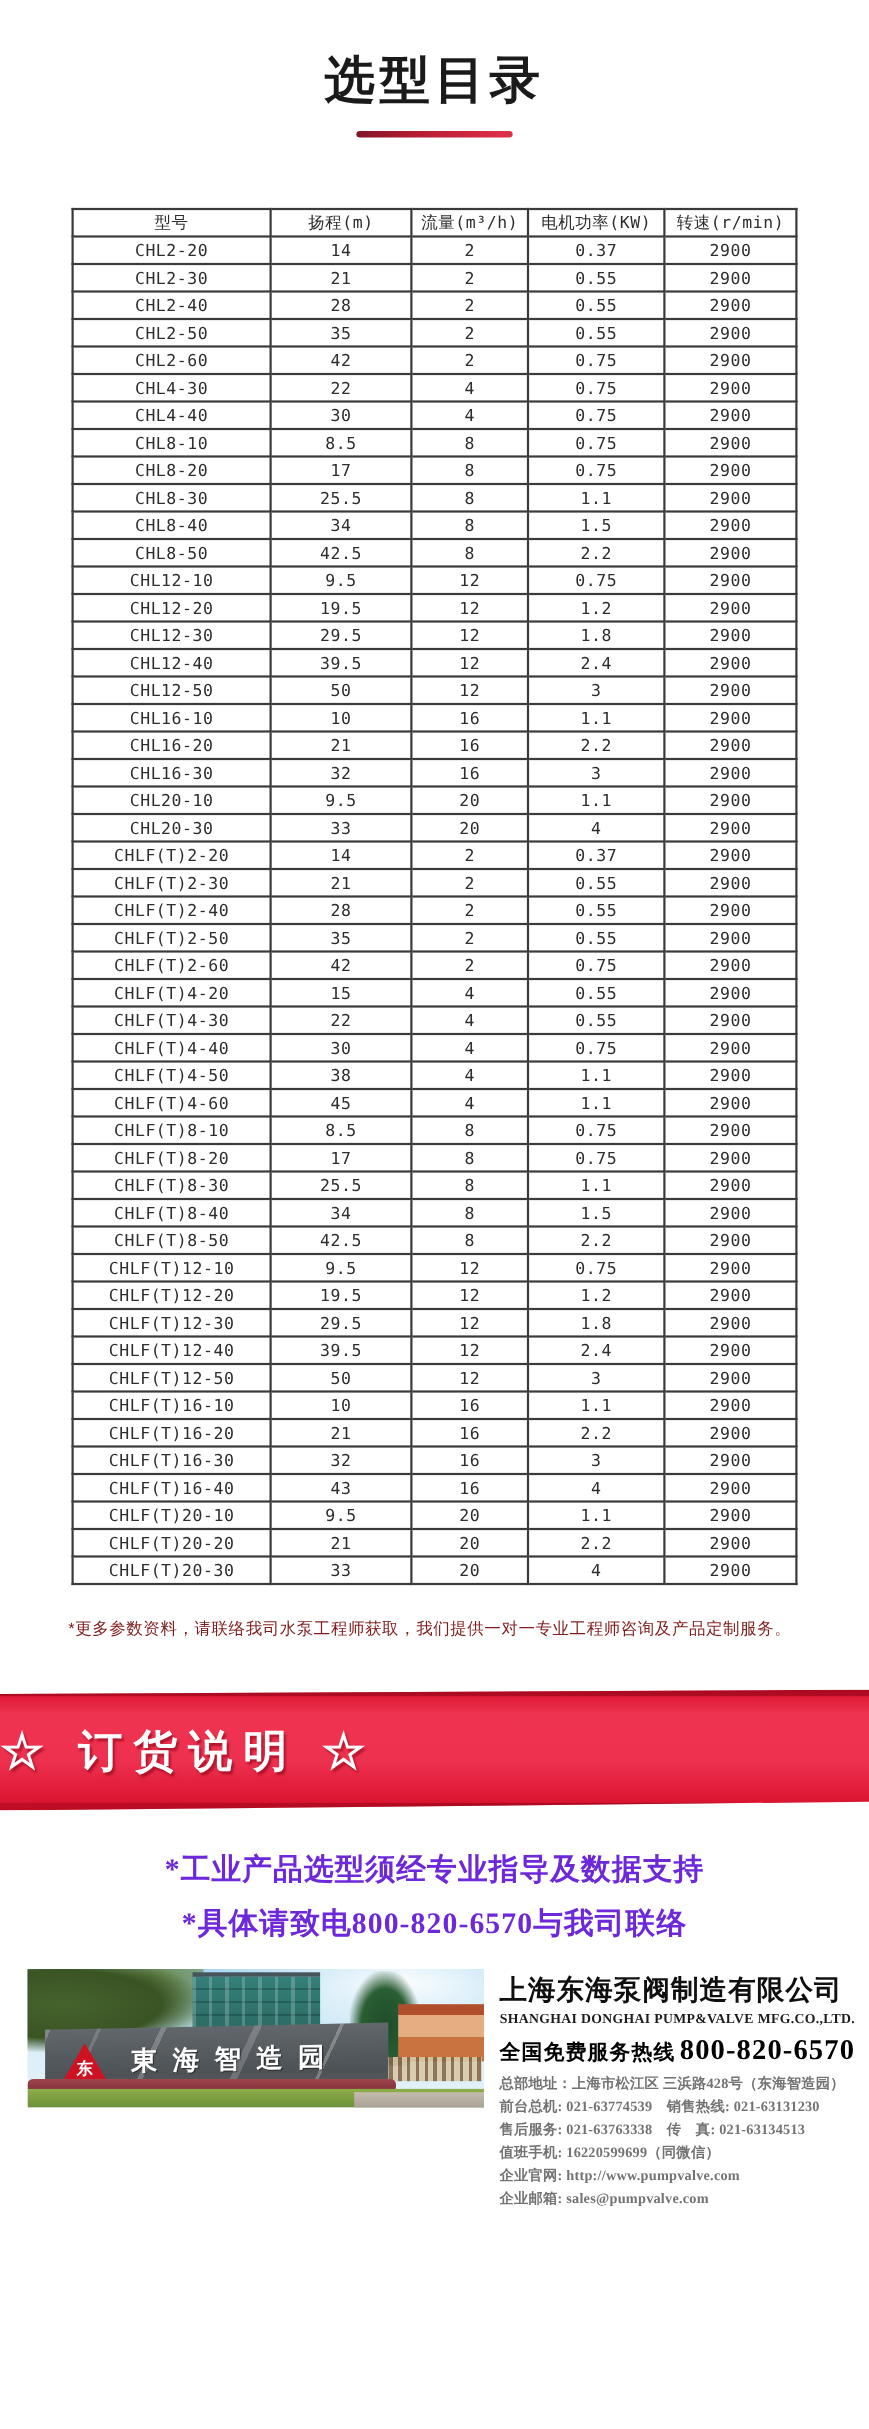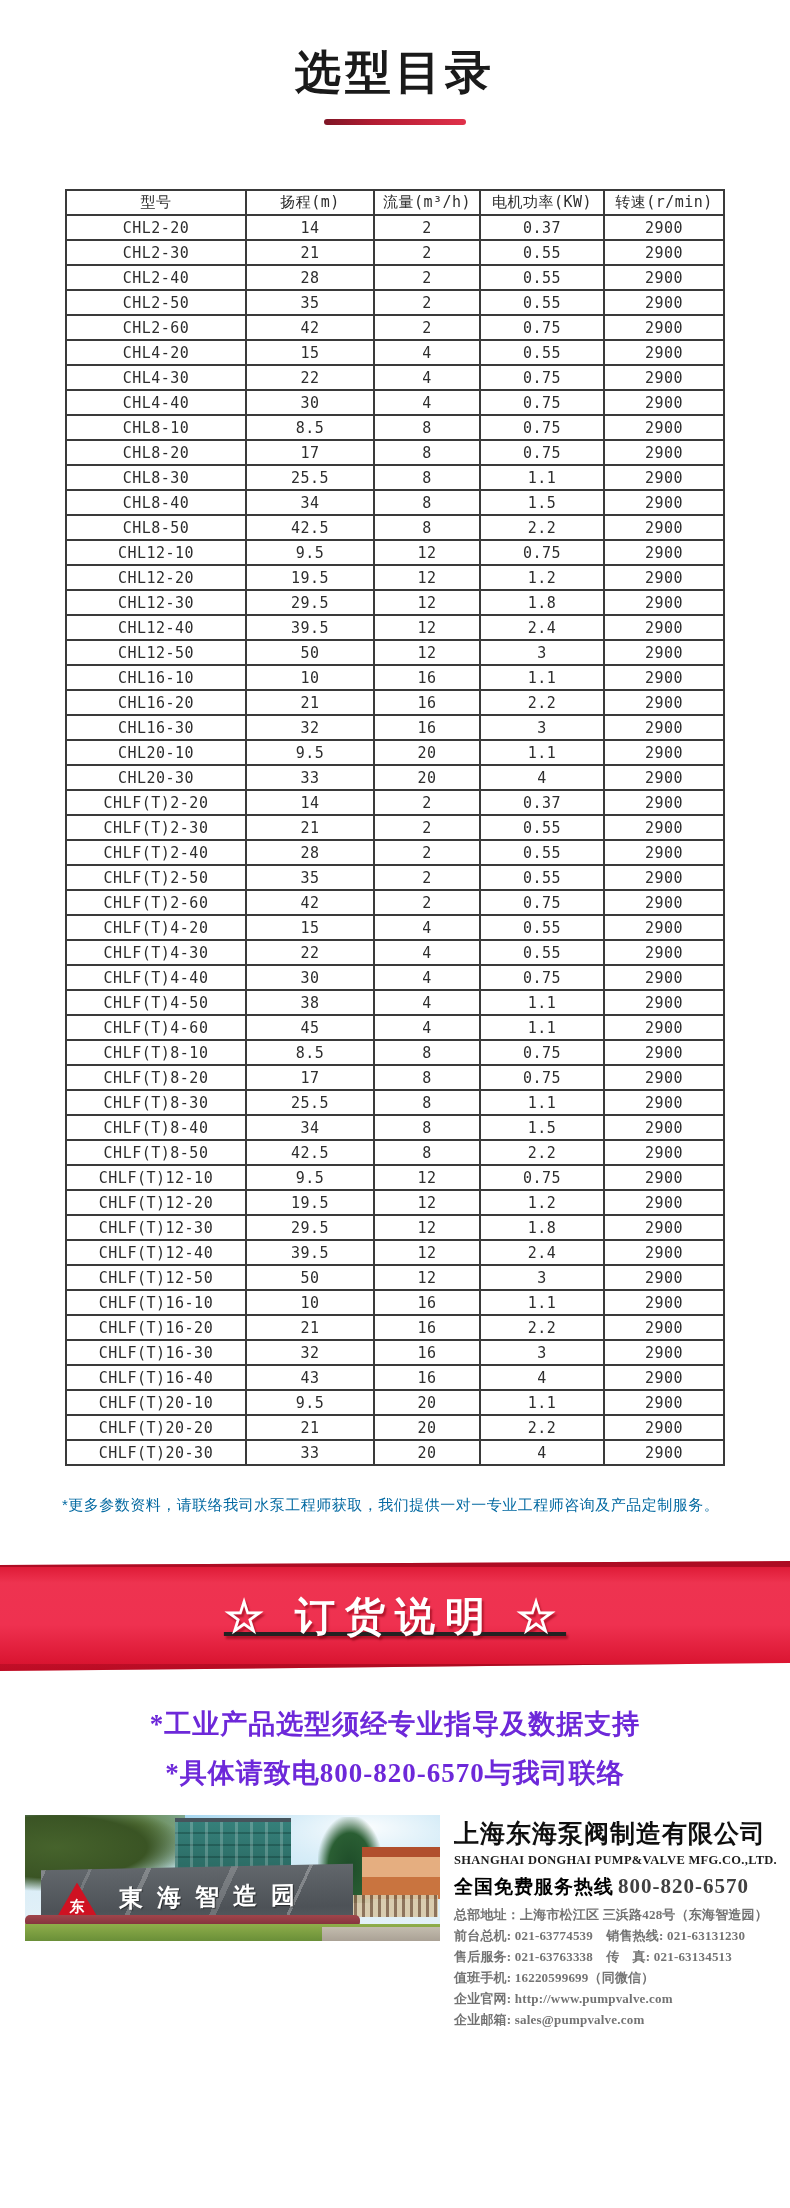--- a/index.html
+++ b/index.html
@@ -29,29 +29,29 @@
     border:2px solid #3a3a3a; height:25px; text-align:center;
     font-size:15px; font-weight:normal; color:#2e2e2e; padding:0 2px;
     letter-spacing:0.5px; white-space:nowrap; overflow:hidden;
   }
   table.spec col.c1{width:180px} table.spec col.c2{width:128px}
   table.spec col.c3{width:106px} table.spec col.c4{width:124px}
   table.spec col.c5{width:120px}
 
   
   .footnote {
-    margin:30px 0 0 62px; font-size:15px; color:#0369a1; letter-spacing:0.5px;
+    margin:30px 0 0 62px; font-size:15px; color:#7f1d1d; letter-spacing:0.5px;
   }
 
   
   .ribbon {
     position:relative; margin-top:46px; height:110px; width:100%;
     background:linear-gradient(180deg,#d9122e 0%,#ee3350 20%,#ef3150 58%,#d60f2b 100%);
     clip-path:polygon(0 4px,100% 0,100% calc(100% - 8px),0 100%);
-    display:flex; align-items:center; justify-content:center;text-decoration:underline;
+    display:flex; align-items:center; justify-content:flex-start;
   }
   .ribbon::before {
     content:""; position:absolute; top:0; left:0; right:0; height:6px;
     background:rgba(125,0,18,.5);
   }
   .ribbon::after {
     content:""; position:absolute; bottom:0; left:0; right:0; height:7px;
     background:linear-gradient(90deg,rgba(120,0,15,.25),rgba(120,0,15,.6));
   }
   .ribbon .txt {
@@ -132,21 +132,21 @@
   .company-cn {
     font-size:25px; font-weight:bold; color:#0f0f0f; letter-spacing:1px;
     font-family:"Liberation Sans", sans-serif; white-space:nowrap;
   }
   .company-en {
     font-size:12.5px; font-weight:bold; color:#1d1d1d; margin-top:3px;
     letter-spacing:0.3px; white-space:nowrap;text-align:right;
   }
   .hotline { margin-top:6px; white-space:nowrap; }
   .hotline .lbl { font-size:19px; font-weight:bold; color:#000000; letter-spacing:1px; }
-  .hotline .num { font-size:21px; font-weight:bold; color:#404040; letter-spacing:1px; }
+  .hotline .num { font-size:26px; font-weight:bold; color:#000000; letter-spacing:1px; }
   .contacts { margin-top:4px; }
   .contact-line {
     font-size:13px; font-weight:bold; color:#737373; line-height:1.62;
     letter-spacing:0.2px; white-space:nowrap;
   }
 </style>
 </head>
 <body>
 
 <div class="hdr">
@@ -201,27 +201,20 @@
         <td>2900</td>
       </tr>
       <tr>
         <td>CHL2-60</td>
         <td>42</td>
         <td>2</td>
         <td>0.75</td>
         <td>2900</td>
       </tr>
       <tr>
-        <td>CHL4-20</td>
-        <td>15</td>
-        <td>4</td>
-        <td>0.55</td>
-        <td>2900</td>
-      </tr>
-      <tr>
         <td>CHL4-30</td>
         <td>22</td>
         <td>4</td>
         <td>0.75</td>
         <td>2900</td>
       </tr>
       <tr>
         <td>CHL4-40</td>
         <td>30</td>
         <td>4</td>

